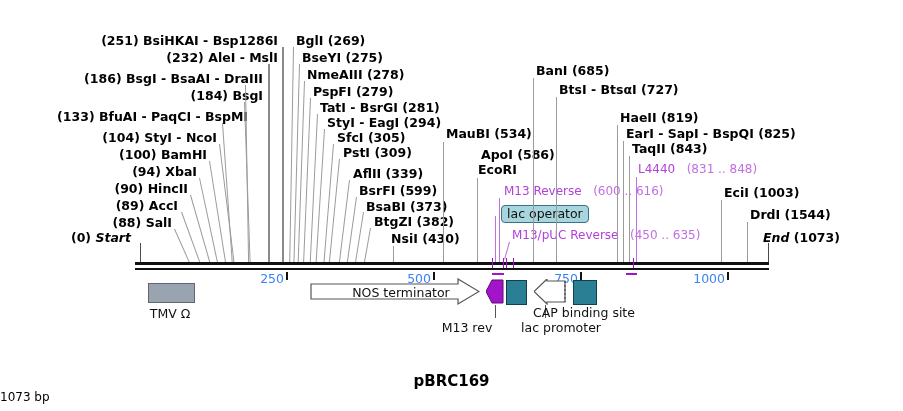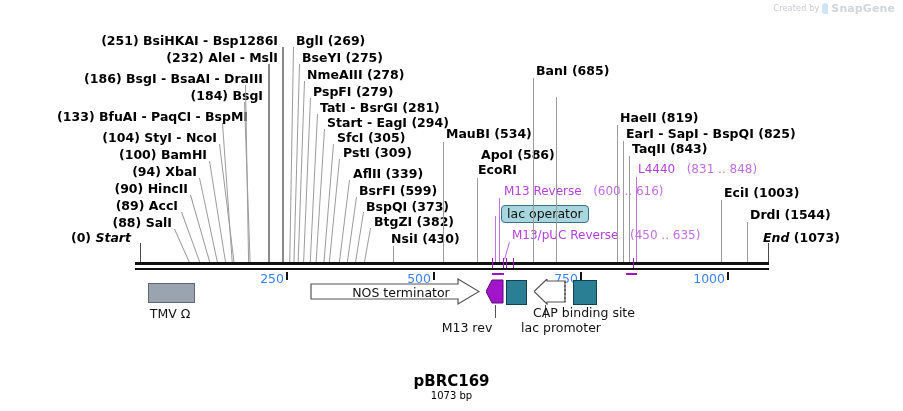--- a/index.html
+++ b/index.html
@@ -47,32 +47,27 @@
   .ticklabel{position:absolute;font-size:12.5px;color:#3b82f6;transform:translateX(-100%);}
 
   
   .feat-box{position:absolute;}
   .feat-label{position:absolute;font-size:12.5px;color:#111;white-space:nowrap;}
   .feat-label.center{transform:translateX(-50%);}
   .stem{position:absolute;width:1px;background:#555;}
 
   .arrow-open{position:absolute;}
   .title{position:absolute;width:100%;text-align:center;font-size:15px;font-weight:bold;}
-  .subtitle{position:absolute;width:100%;text-align:center;font-size:10px;}
+  .subtitle{position:absolute;width:100%;text-align:left;font-size:12px;}
 </style>
 </head>
 <body>
 
 <div class="map">
 
-  <div class="watermark">
-    <span>Created by</span>
-    <span class="wm-mark"></span>
-    <span class="wm-name">SnapGene</span>
-  </div>
 
   <div class="enz right" style="left:278px;top:34px">
     <span class="pos">(251)</span>
     <span>BsiHKAI  -  Bsp1286I</span>
   </div>
   <div class="enz right" style="left:278px;top:51px">
     <span class="pos">(232)</span>
     <span>AleI  -  MslI</span>
   </div>
   <div class="enz right" style="left:263px;top:72px">
@@ -136,41 +131,41 @@
   </div>
   <div class="enz" style="left:313px;top:85px">
     <span>PspFI</span>
     <span class="pos">(279)</span>
   </div>
   <div class="enz" style="left:320px;top:101px">
     <span>TatI  -  BsrGI</span>
     <span class="pos">(281)</span>
   </div>
   <div class="enz" style="left:327px;top:116px">
-    <span>Start  -  EagI</span>
+    <span>StyI  -  EagI</span>
     <span class="pos">(294)</span>
   </div>
   <div class="enz" style="left:337px;top:131px">
     <span>SfcI</span>
     <span class="pos">(305)</span>
   </div>
   <div class="enz" style="left:343px;top:146px">
     <span>PstI</span>
     <span class="pos">(309)</span>
   </div>
   <div class="enz" style="left:353px;top:167px">
     <span>AflII</span>
     <span class="pos">(339)</span>
   </div>
   <div class="enz" style="left:359px;top:184px">
     <span>BsrFI</span>
     <span class="pos">(599)</span>
   </div>
   <div class="enz" style="left:366px;top:200px">
-    <span>BspQI</span>
+    <span>BsaBI</span>
     <span class="pos">(373)</span>
   </div>
   <div class="enz" style="left:374px;top:215px">
     <span>BtgZI</span>
     <span class="pos">(382)</span>
   </div>
   <div class="enz" style="left:391px;top:232px">
     <span>NsiI</span>
     <span class="pos">(430)</span>
   </div>
@@ -181,20 +176,24 @@
   <div class="enz" style="left:481px;top:148px">
     <span>ApoI</span>
     <span class="pos">(586)</span>
   </div>
   <div class="enz" style="left:478px;top:163px">
     <span>EcoRI</span>
   </div>
   <div class="enz" style="left:536px;top:64px">
     <span>BanI</span>
     <span class="pos">(685)</span>
+  </div>
+  <div class="enz" style="left:559px;top:83px">
+    <span>BtsI  -  BtsαI</span>
+    <span class="pos">(727)</span>
   </div>
   <div class="enz" style="left:620px;top:111px">
     <span>HaeII</span>
     <span class="pos">(819)</span>
   </div>
   <div class="enz" style="left:626px;top:127px">
     <span>EarI  -  SapI  -  BspQI</span>
     <span class="pos">(825)</span>
   </div>
   <div class="enz" style="left:632px;top:142px">

